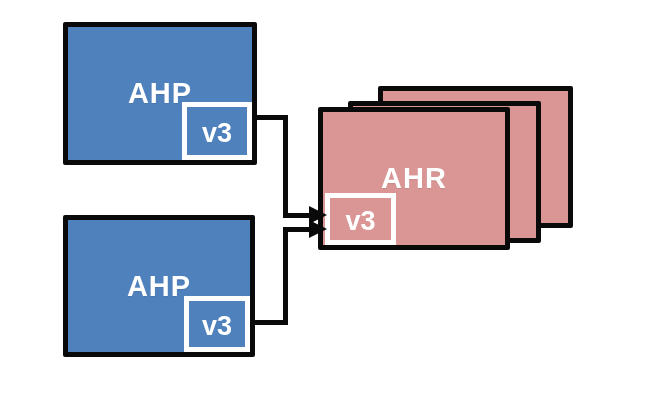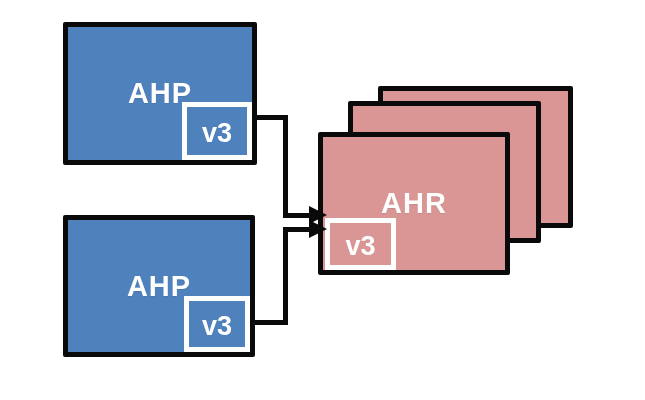--- a/index.html
+++ b/index.html
@@ -55,21 +55,21 @@
   #ahp-top    { left: 63px;  top: 22px;  width: 194px; height: 143px; }
   #ahp-top .badge    { right: 0; bottom: 0; width: 70px; height: 58px; }
 
   
   #ahp-bottom { left: 63px;  top: 215px; width: 192px; height: 142px; }
   #ahp-bottom .badge { right: 0; bottom: 0; width: 66px; height: 56px; }
 
   
   #ahr-back   { left: 378px; top: 86px;  width: 195px; height: 142px; }
   #ahr-middle { left: 348px; top: 101px; width: 193px; height: 142px; }
-  #ahr-front  { left: 318px; top: 132px; width: 192px; height: 143px; }
+  #ahr-front  { left: 318px; top: 107px; width: 192px; height: 143px; }
   #ahr-front .badge  { left: 2px; bottom: 0; width: 71px; height: 52px; }
   #ahr-front .node-label { align-items: center; }
 
   
   .seg {
     position: absolute;
     background: #0a0a0a;
   }
   #c1-start { left: 252px; top: 115px; width: 36px; height: 5px; }
   #c1-vert  { left: 283px; top: 115px; width: 5px;  height: 103px; }

